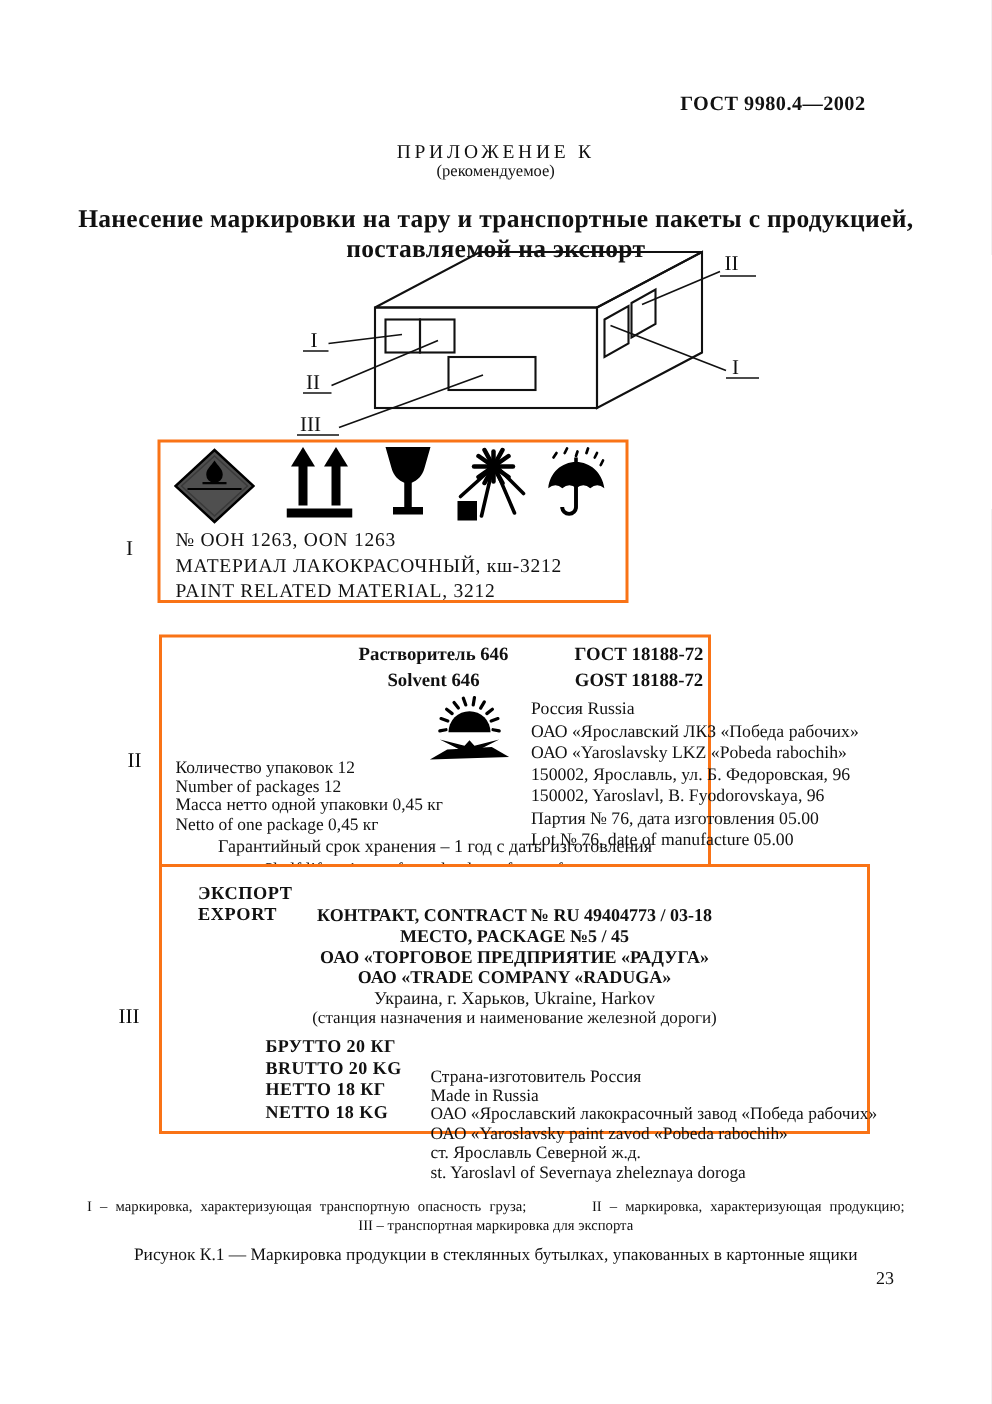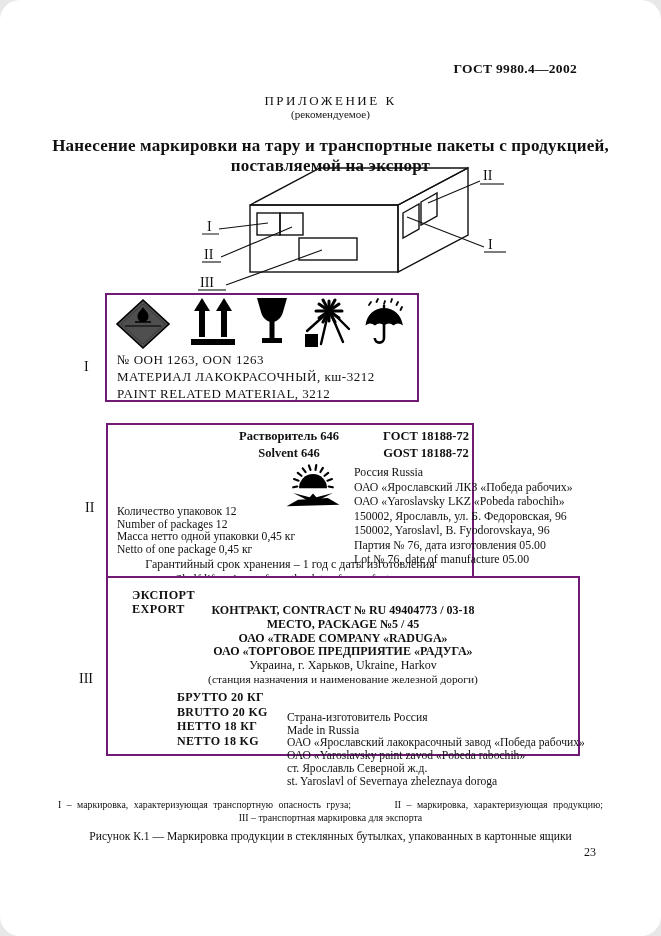--- a/index.html
+++ b/index.html
@@ -1,32 +1,32 @@
 <!DOCTYPE html>
 <html><head>
 <meta charset="utf-8">
 <style>
   html,body{margin:0;padding:0;background:#e8e8e8;}
   *{box-sizing:border-box;}
   .page{
     position:relative;width:661px;height:936px;background:#ffffff;
     font-family:"Liberation Serif","DejaVu Serif",serif;color:#111;
-    overflow:hidden;margin:0 auto;border-radius:20px;
+    overflow:hidden;margin:0 auto;
   }
   .abs{position:absolute;}
   .b{font-weight:bold;}
   .ctr{left:0;right:0;text-align:center;}
   .doc-num{top:61px;right:84px;font-size:13.5px;font-weight:bold;letter-spacing:.3px;}
   .app-title{top:93px;font-size:13px;letter-spacing:2.5px;}
   .app-sub{top:108px;font-size:11px;}
   .main-title{top:136px;font-size:17px;font-weight:bold;letter-spacing:.2px;}
   svg.diagram{left:175px;top:158px;}
   svg text{font-family:"Liberation Serif","DejaVu Serif",serif;fill:#111;}
   .numeral{font-size:14px;}
-  .labelbox{border:2px solid #701a75;background:#fff;}
+  .labelbox{border:2px solid #f97316;background:#fff;}
   .box1{left:105px;top:293px;width:314px;height:109px;}
   .icon-row{position:absolute;left:8px;top:3px;height:52px;}
   .icon{position:absolute;top:0;}
   .b1-text{position:absolute;left:10px;top:56px;font-size:13px;line-height:17px;letter-spacing:.5px;white-space:nowrap;}
   .box2{left:106px;top:423px;width:368px;height:167px;}
   .b2-prod{position:absolute;left:118px;top:3px;width:126px;text-align:center;font-size:12.5px;font-weight:bold;line-height:17px;}
   .b2-gost{position:absolute;left:258px;top:3px;width:120px;text-align:center;font-size:12.5px;font-weight:bold;line-height:17px;}
   .b2-right{position:absolute;left:246px;top:40px;font-size:11.8px;line-height:14.5px;white-space:nowrap;}
   .b2-left{position:absolute;left:9px;top:81px;font-size:11.6px;line-height:12.7px;white-space:nowrap;}
   .b2-bottom{position:absolute;left:0;right:0;top:132px;text-align:center;font-size:12px;line-height:14.5px;}
@@ -198,22 +198,22 @@
   </div>
 
   <div class="abs labelbox box3">
     <div class="b3-export">
       <div>ЭКСПОРТ</div>
       <div>EXPORT</div>
     </div>
     <div class="b3-center">
       <div class="b">КОНТРАКТ, CONTRACT № RU 49404773 / 03-18</div>
       <div class="b">МЕСТО, PACKAGE  №5 / 45</div>
+      <div class="b">ОАО «ТОРГОВОЕ ПРЕДПРИЯТИЕ «РАДУГА»</div>
       <div class="b">ОАО «TRADE COMPANY «RADUGA»</div>
-      <div class="b">ОАО «ТОРГОВОЕ ПРЕДПРИЯТИЕ «РАДУГА»</div>
       <div>Украина, г. Харьков, Ukraine, Harkov</div>
       <div class="sm">(станция назначения и наименование железной дороги)</div>
     </div>
     <div class="b3-left">
       <div>БРУТТО 20 КГ</div>
       <div>BRUTTO 20 KG</div>
       <div>НЕТТО 18 КГ</div>
       <div>NETTO 18 KG</div>
     </div>
     <div class="b3-right">

